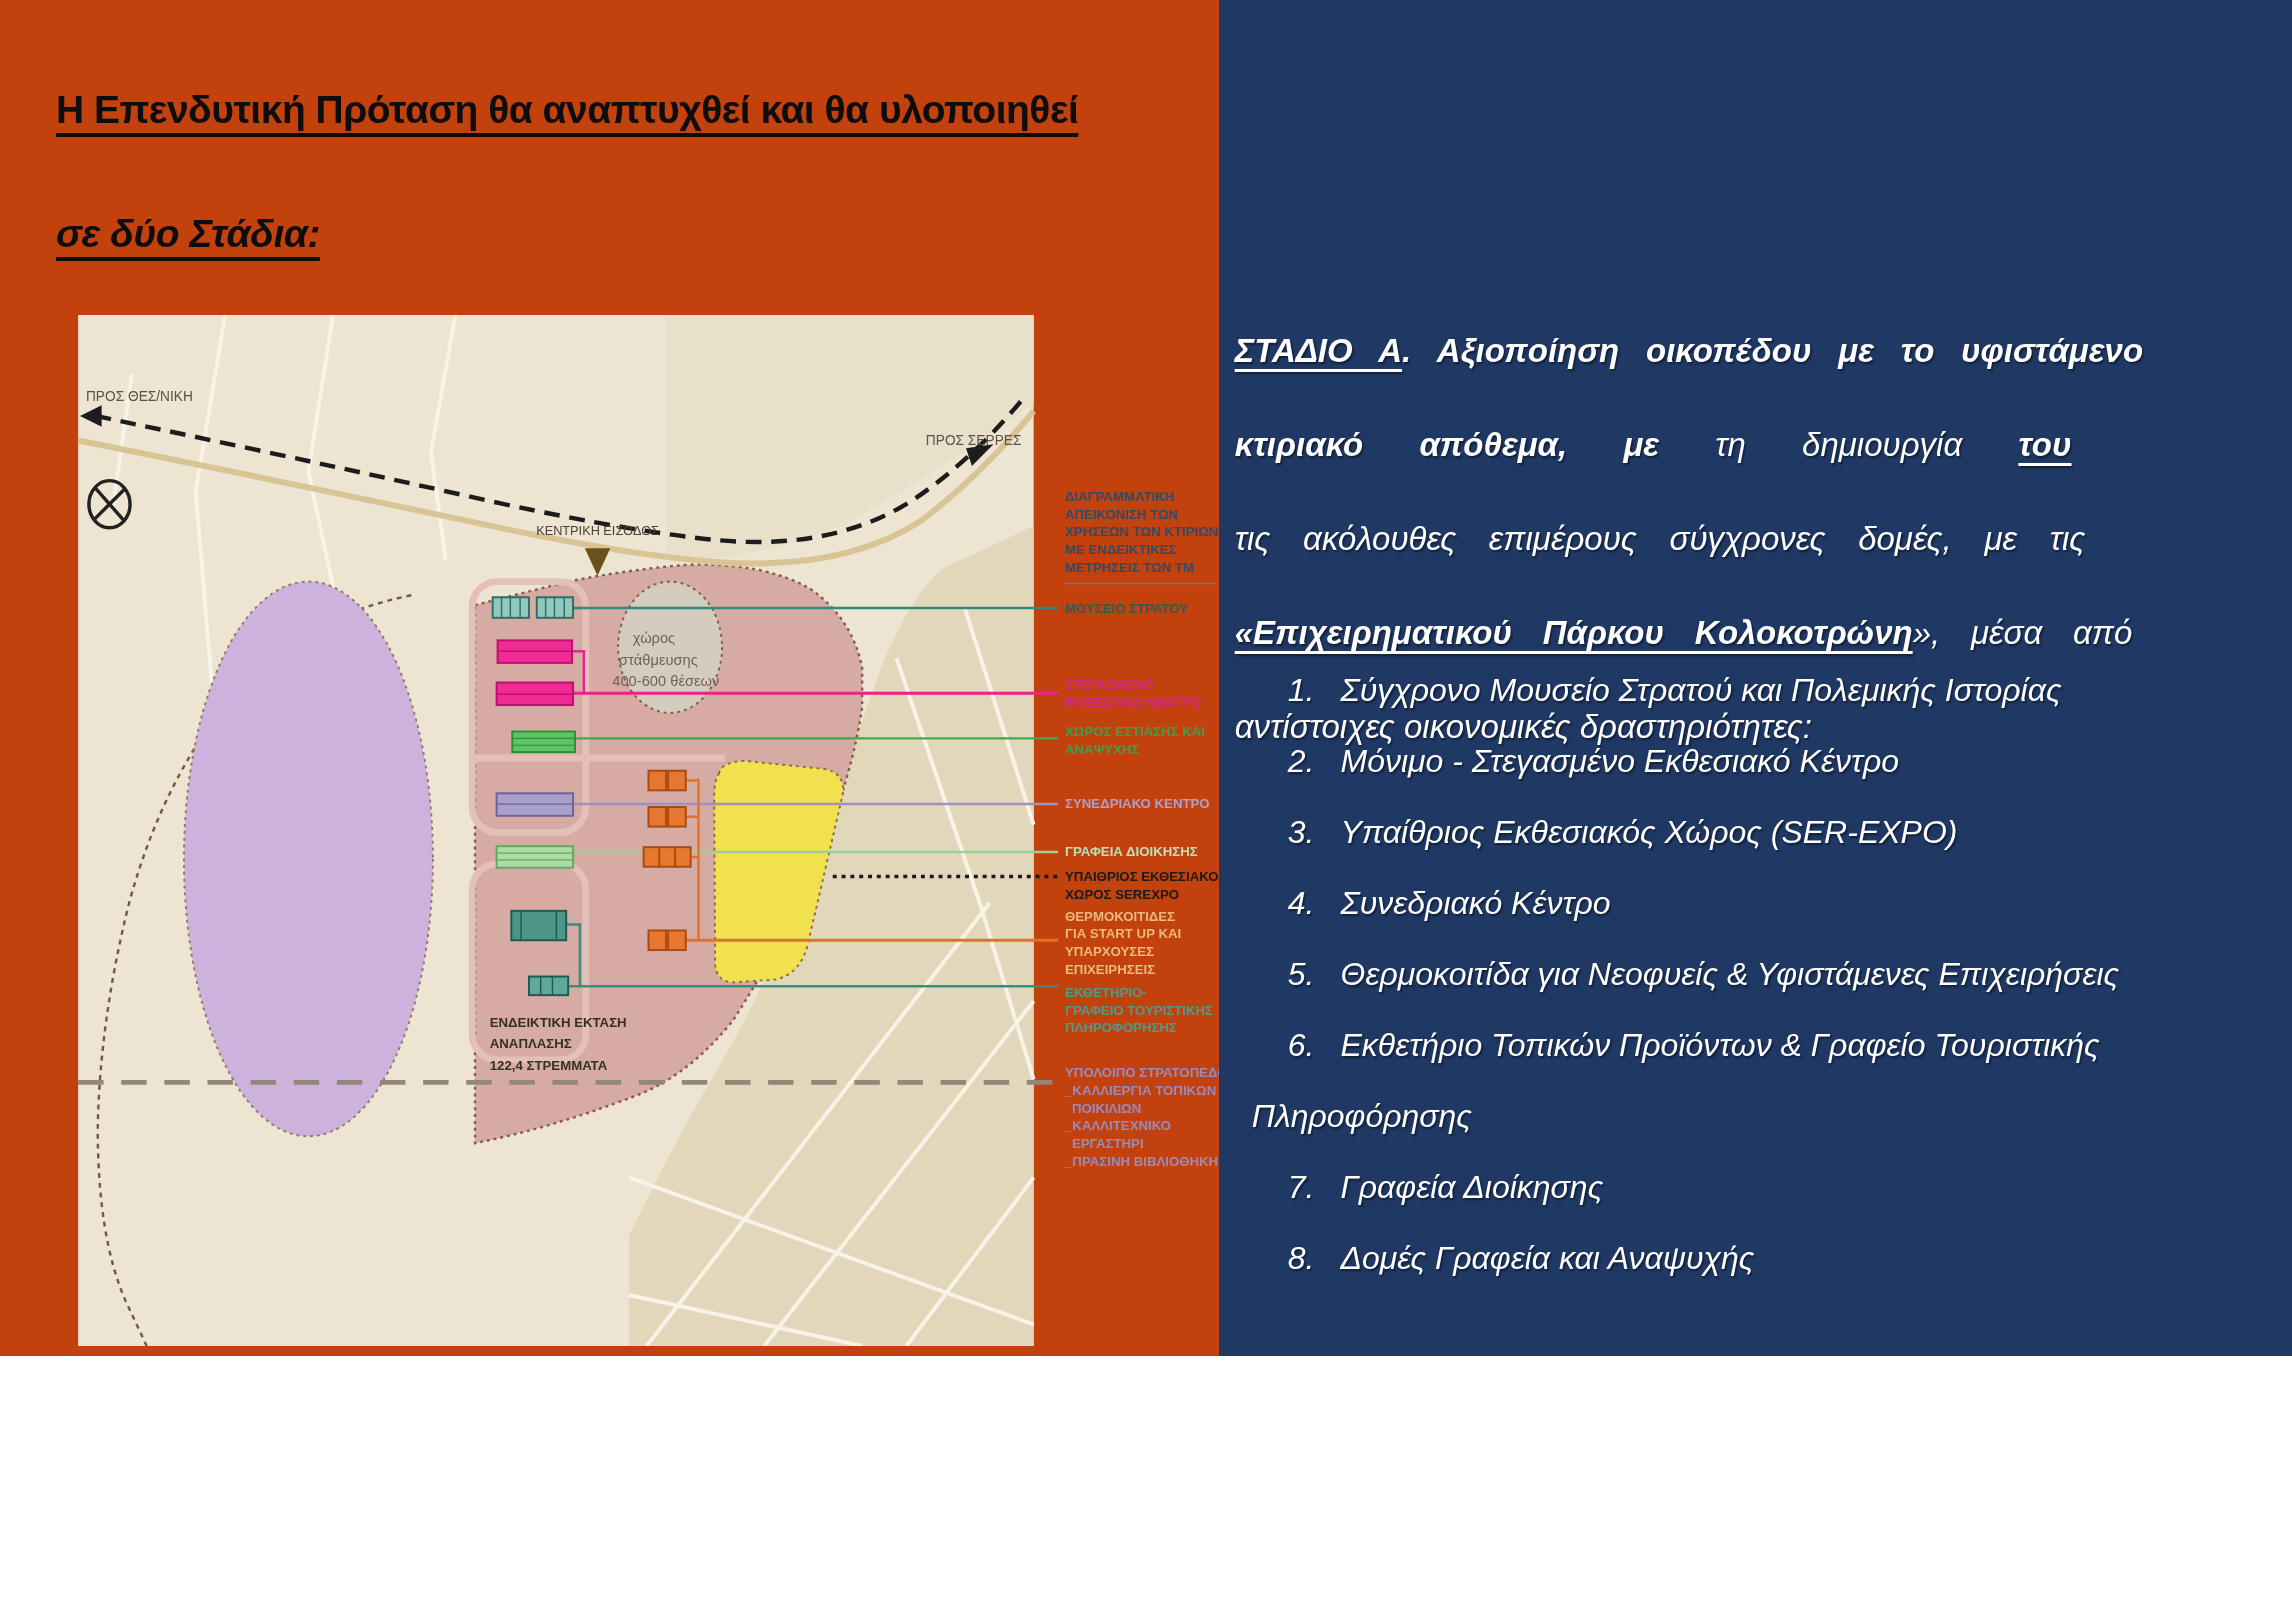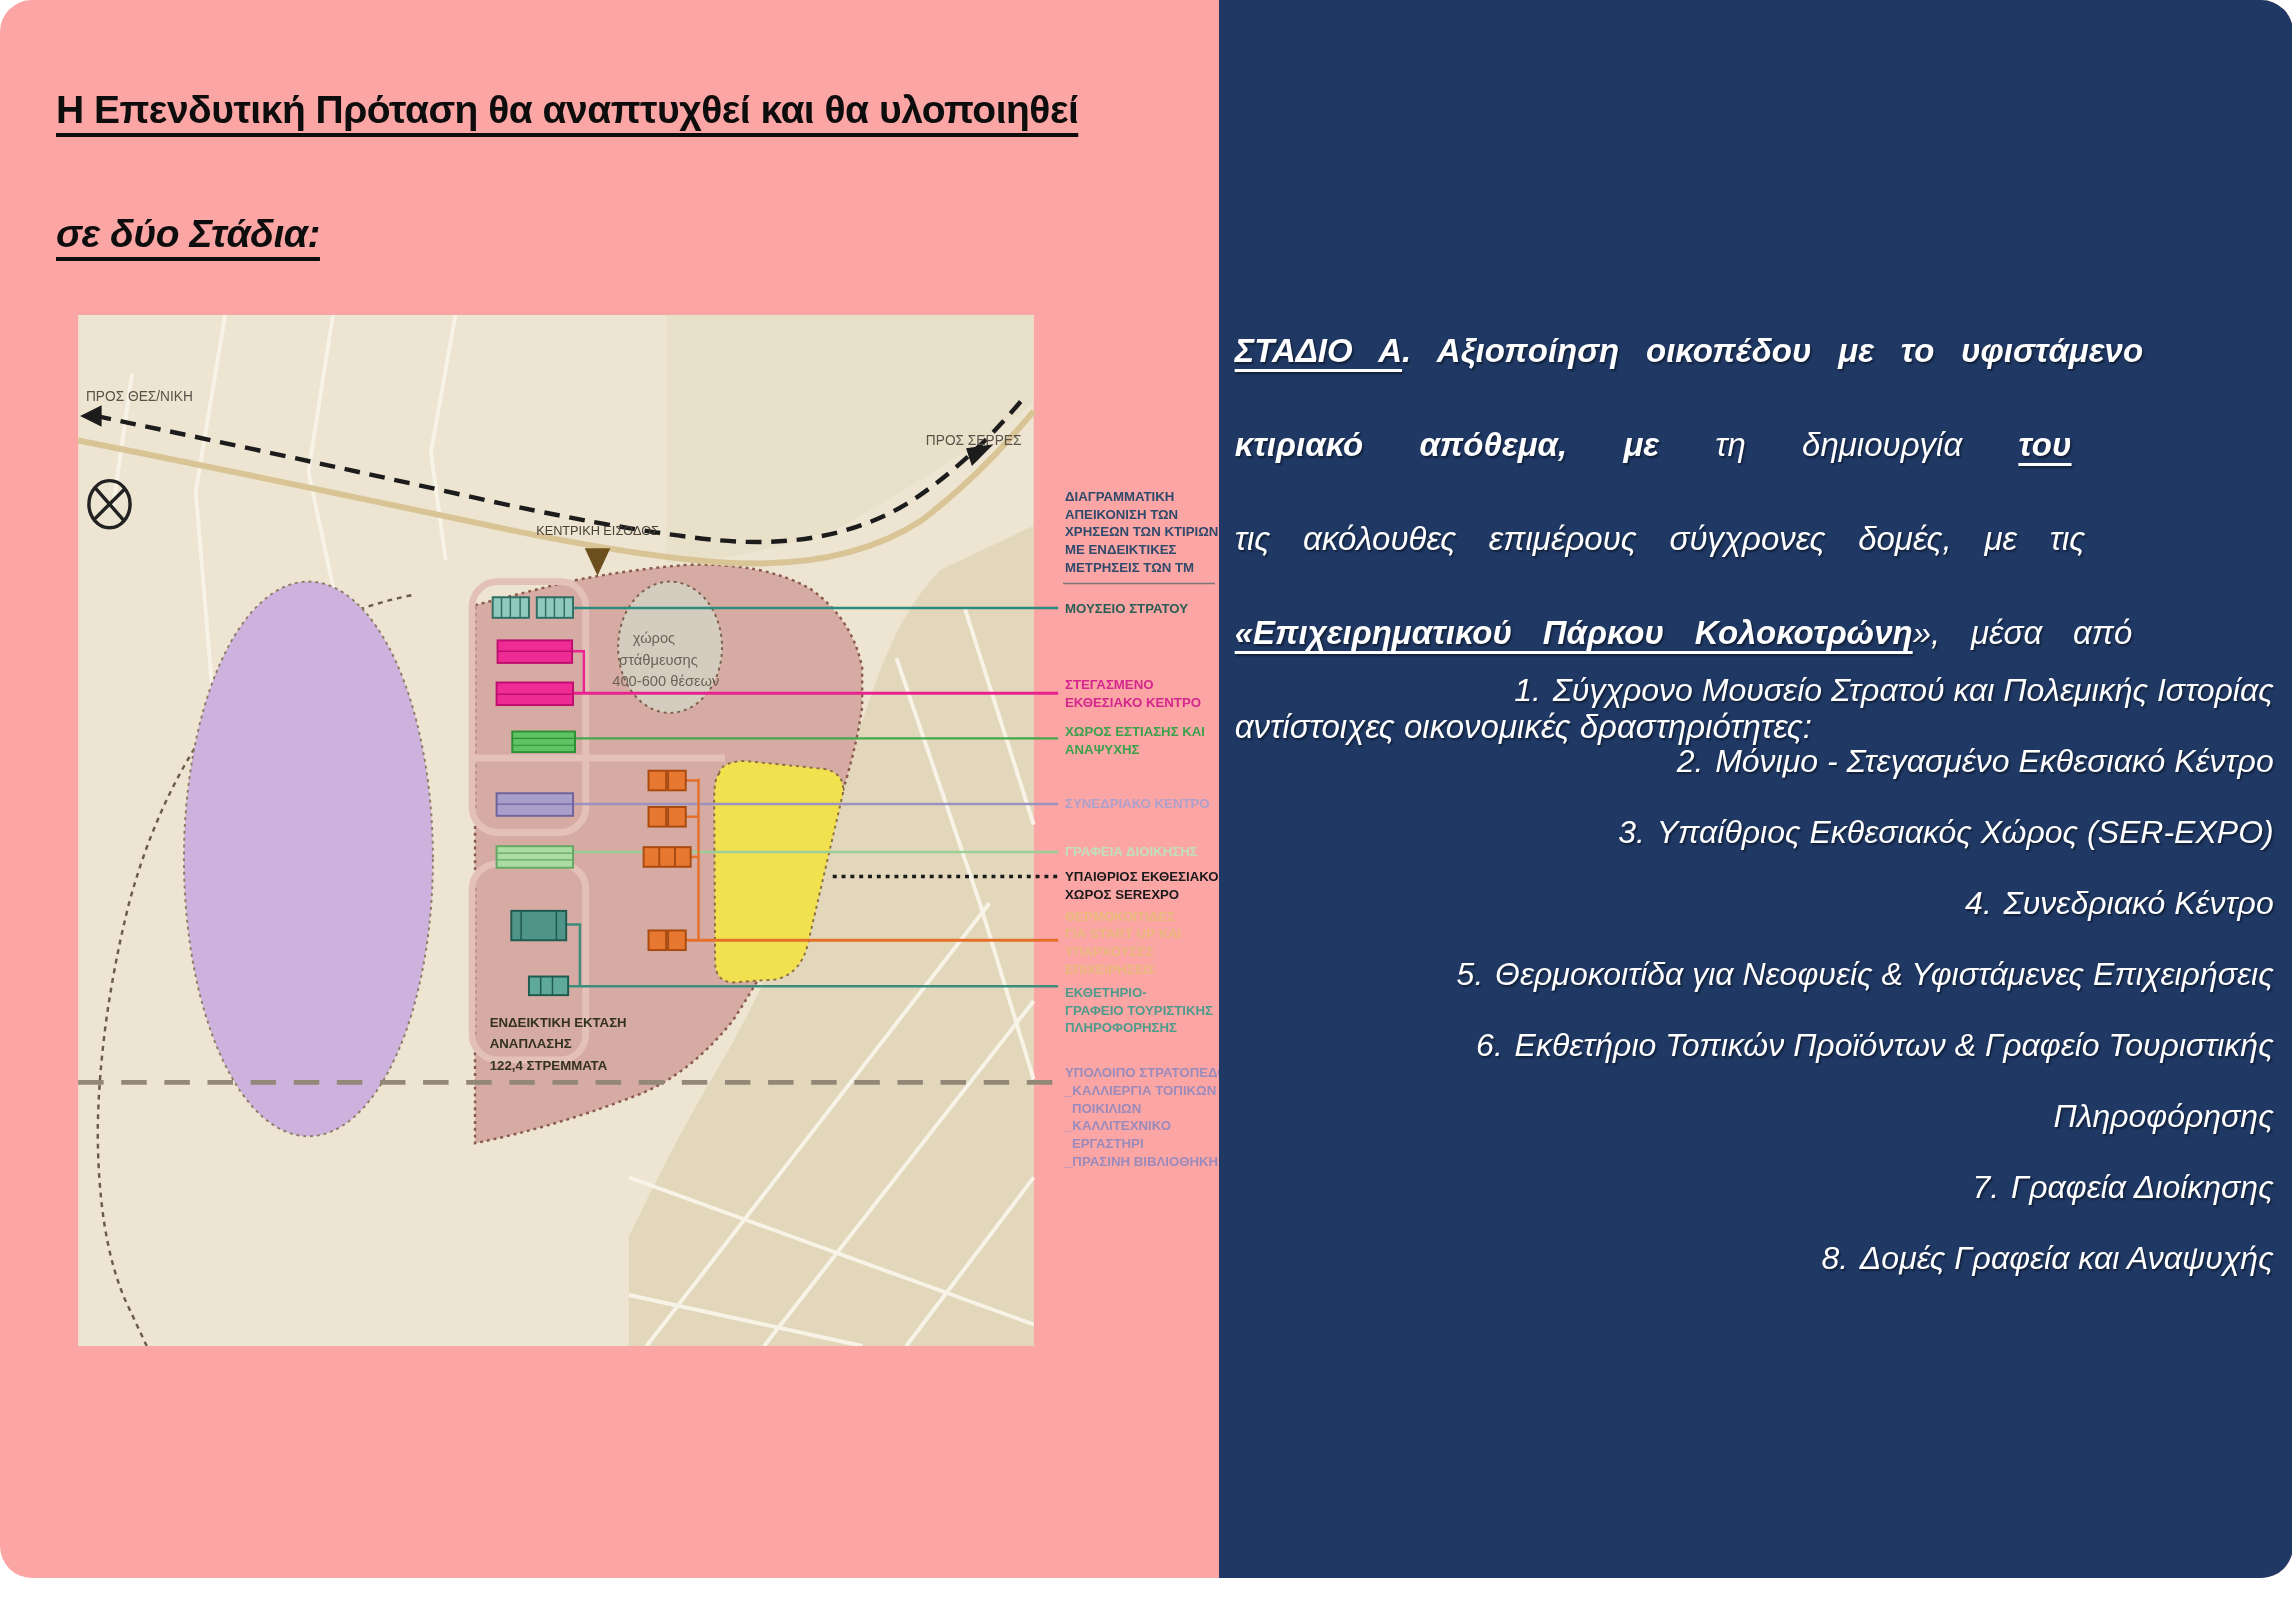--- a/index.html
+++ b/index.html
@@ -1,31 +1,31 @@
 <!DOCTYPE html>
 <html><head>
 <meta charset="utf-8">
 <style>
   html,body{margin:0;padding:0;background:#ffffff;}
-  #canvas{position:relative;width:2293px;height:1578px;background:#fca5a5;overflow:hidden;
-          font-family:"Liberation Sans", sans-serif;border-radius:32px;}
+  #canvas{position:relative;width:2293px;height:1356px;background:#c2410c;overflow:hidden;
+          font-family:"Liberation Sans", sans-serif;}
   
   .head-line{position:absolute;left:56px;font-size:39px;font-weight:bold;color:#0d0d0d;
              letter-spacing:-0.5px;text-decoration:underline;text-decoration-thickness:3.9px;
              text-underline-offset:9.8px;white-space:nowrap;}
   
   #panel{position:absolute;left:1219px;top:0;width:1073px;height:1621px;background:#1F3864;font-style:italic;}
   .para{position:absolute;left:15.7px;top:304px;width:1012px;color:#ffffff;font-size:33px;}
   .pline{height:94px;line-height:94px;white-space:nowrap;
          text-shadow:1.5px 2px 2px rgba(0,0,0,.45);}
   .b{font-weight:bold;}
   .u{text-decoration:underline;text-underline-offset:6.9px;text-decoration-thickness:2.9px;}
   .ws1{word-spacing:17.6px;} .ws2{word-spacing:47px;} .ws3{word-spacing:21.6px;} .ws4{word-spacing:23.5px;}
   .plist{position:absolute;left:15.7px;top:655px;width:1039px;color:#ffffff;font-size:32px;}
-  .li{height:71px;line-height:71px;white-space:nowrap;text-shadow:1.5px 2px 2px rgba(0,0,0,.45);text-align:right;}
+  .li{height:71px;line-height:71px;white-space:nowrap;text-shadow:1.5px 2px 2px rgba(0,0,0,.45);}
   .li .num{display:inline-block;width:41px;margin-left:53px;}
   .li .txt{margin-left:11.8px;}
   .licont{margin-left:17px;}
   
   #map{position:absolute;left:78px;top:315px;width:1142px;height:1031px;}
   svg text{font-family:"Liberation Sans", sans-serif;}
 </style>
 </head>
 <body>
 

